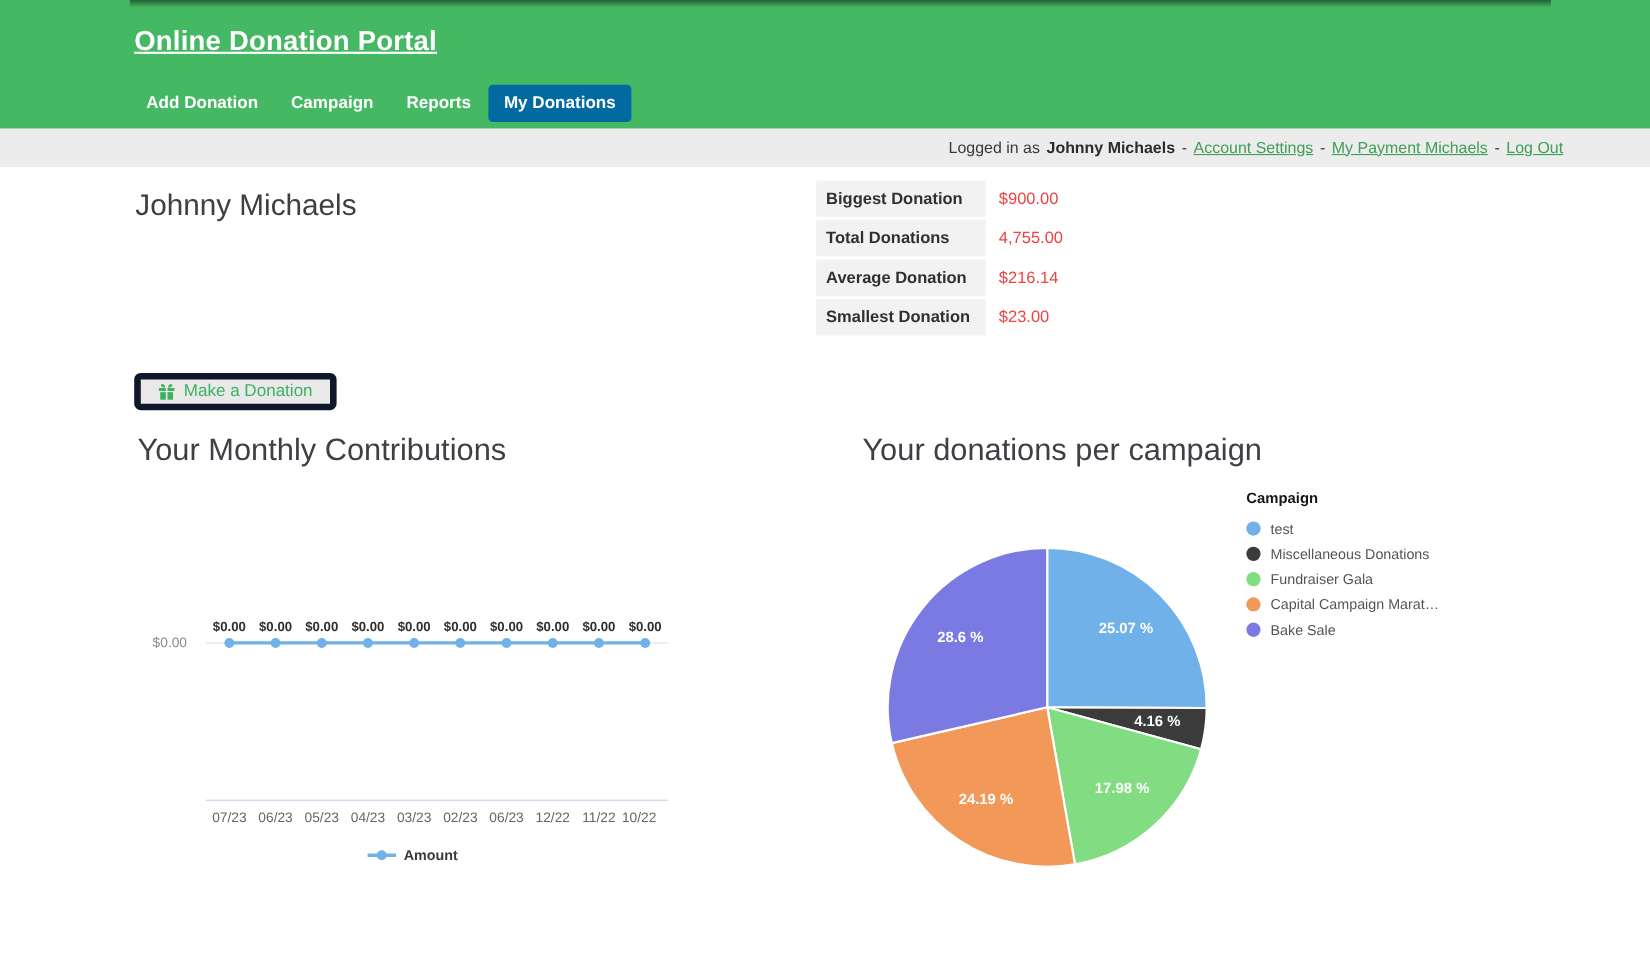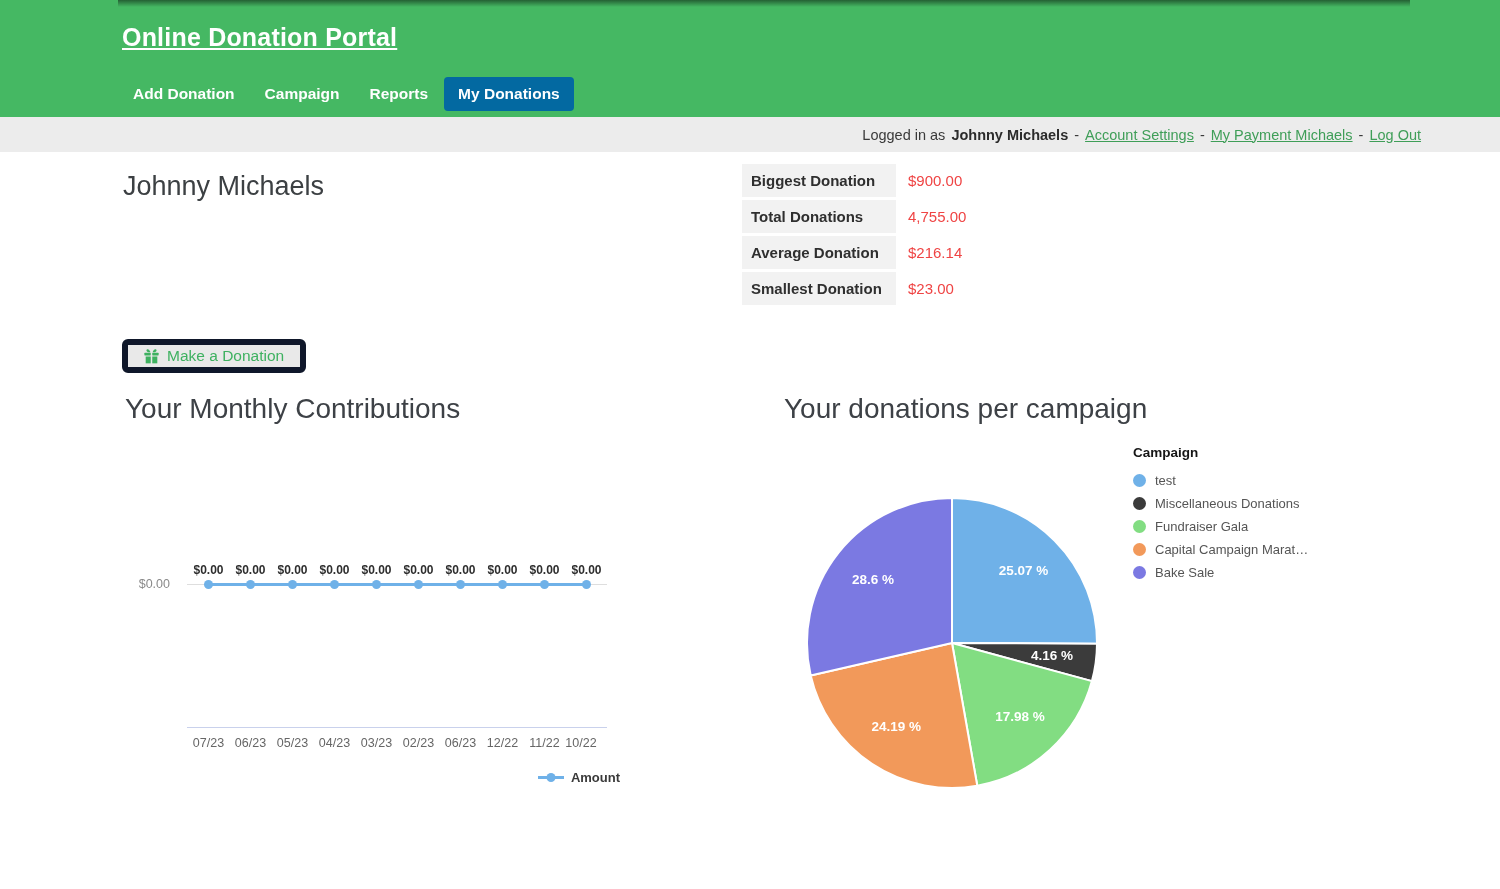--- a/index.html
+++ b/index.html
@@ -54,21 +54,21 @@
   .line-chart .gridline { position:absolute; left:57px; width:420px; top:154px; height:1px;
     background:#dedede; }
   .line-chart .axisline { position:absolute; left:57px; width:420px; top:297px; height:1px;
     background:#c9d1ec; }
   .line-chart svg.series { position:absolute; left:0; top:0; }
   .line-chart .pt-label { position:absolute; width:44px; top:133px; text-align:center;
     font-size:12px; font-weight:700; color:#2e2e2e; }
   .line-chart .x-label { position:absolute; width:44px; top:306px; text-align:center;
     font-size:12.5px; color:#666; }
   .line-chart .legend { position:absolute; left:0; width:100%; top:340px; display:flex;
-    align-items:center; justify-content:flex-end; gap:7px; cursor:pointer; }
+    align-items:center; justify-content:center; gap:7px; cursor:pointer; }
   .line-chart .legend-label { font-size:13px; font-weight:700; color:#3a3a3a; }
 
   
   .pie { position:absolute; left:802px; top:493px; }
   .pie path { cursor:pointer; }
   .pie text { font-family:"Liberation Sans", sans-serif; font-size:13.5px; font-weight:700;
     fill:#fff; }
   .pie-legend { position:absolute; left:1133px; top:445px; }
   .pie-legend .legend-title { font-size:13.5px; font-weight:700; color:#161616;
     margin-bottom:9px; }

